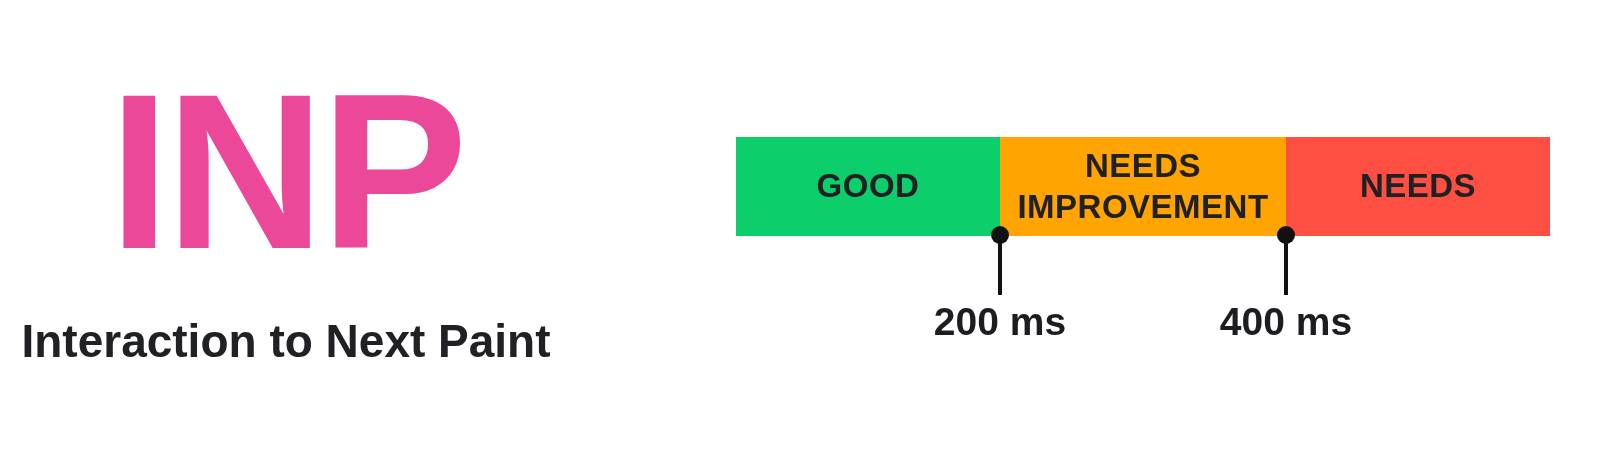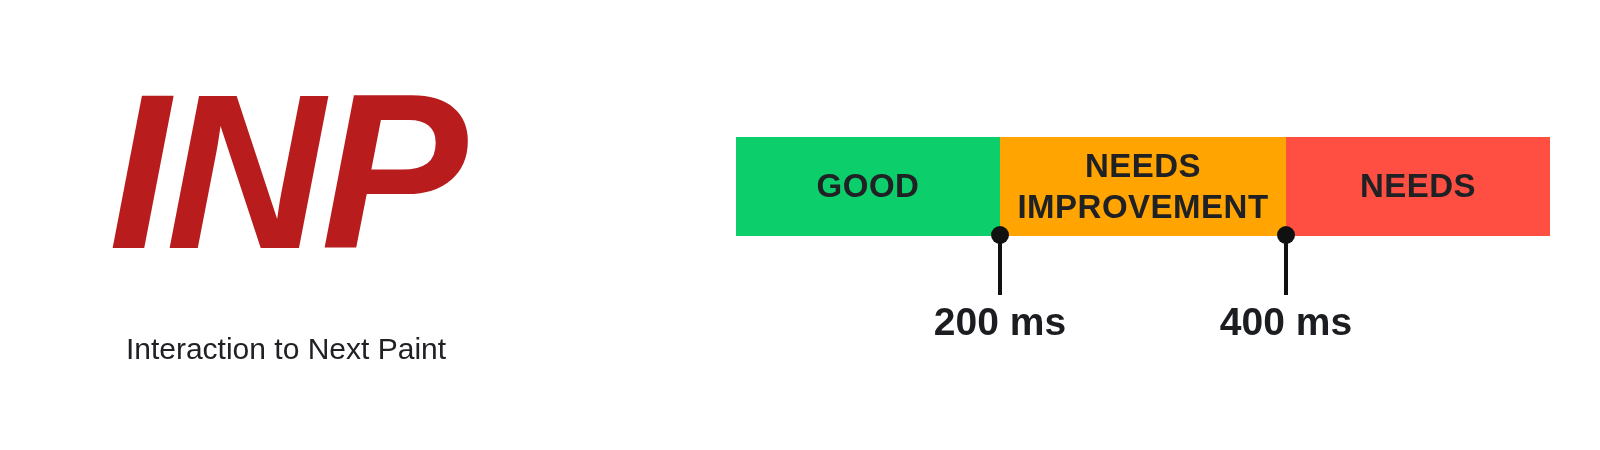--- a/index.html
+++ b/index.html
@@ -23,23 +23,23 @@
     align-items: center;
   }
   .metric-abbr {
     margin: 0;
     font-size: 220px;
     font-weight: 700;
     line-height: 1;
     letter-spacing: -4px;
   }
   .metric-name {
-    margin-top: 50px;
-    font-size: 30px;
-    font-weight: 400;
+    margin-top: 32px;
+    font-size: 46px;
+    font-weight: 700;
     color: #202124;
     white-space: nowrap;
   }
 
   
   .scale {
     position: absolute;
     left: 736px;
     top: 137px;
     width: 814px;
@@ -86,21 +86,21 @@
     font-weight: 700;
     color: #1b1d20;
   }
 </style>
 </head>
 <body>
 
 <div class="canvas">
 
   <div class="metric-block">
-    <h1 class="metric-abbr" style="color: #b91c1c; font-style: italic;">INP</h1>
+    <h1 class="metric-abbr" style="color: #ec4899;">INP</h1>
     <div class="metric-name" style="color: rgb(32, 33, 36);">Interaction to Next Paint</div>
   </div>
 
   <div class="scale">
     <div class="segment seg-good" style="background-color: rgb(12, 206, 107);">
       <span>GOOD</span>
     </div>
     <div class="segment seg-ni" style="background-color: rgb(255, 164, 0);">
       <span>NEEDS IMPROVEMENT</span>
     </div>

